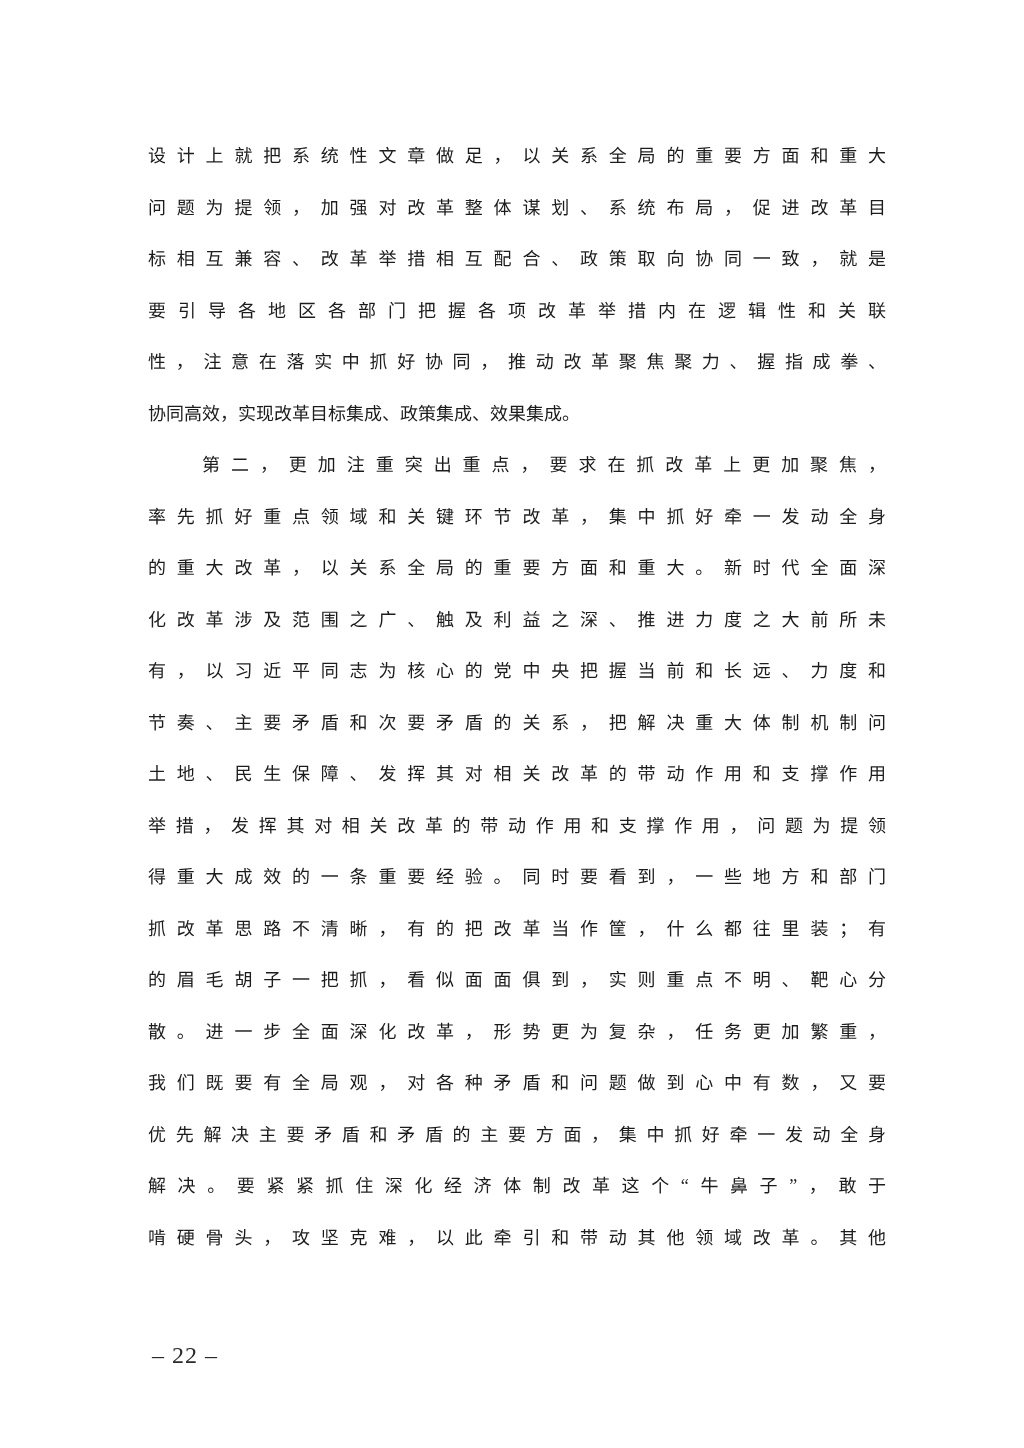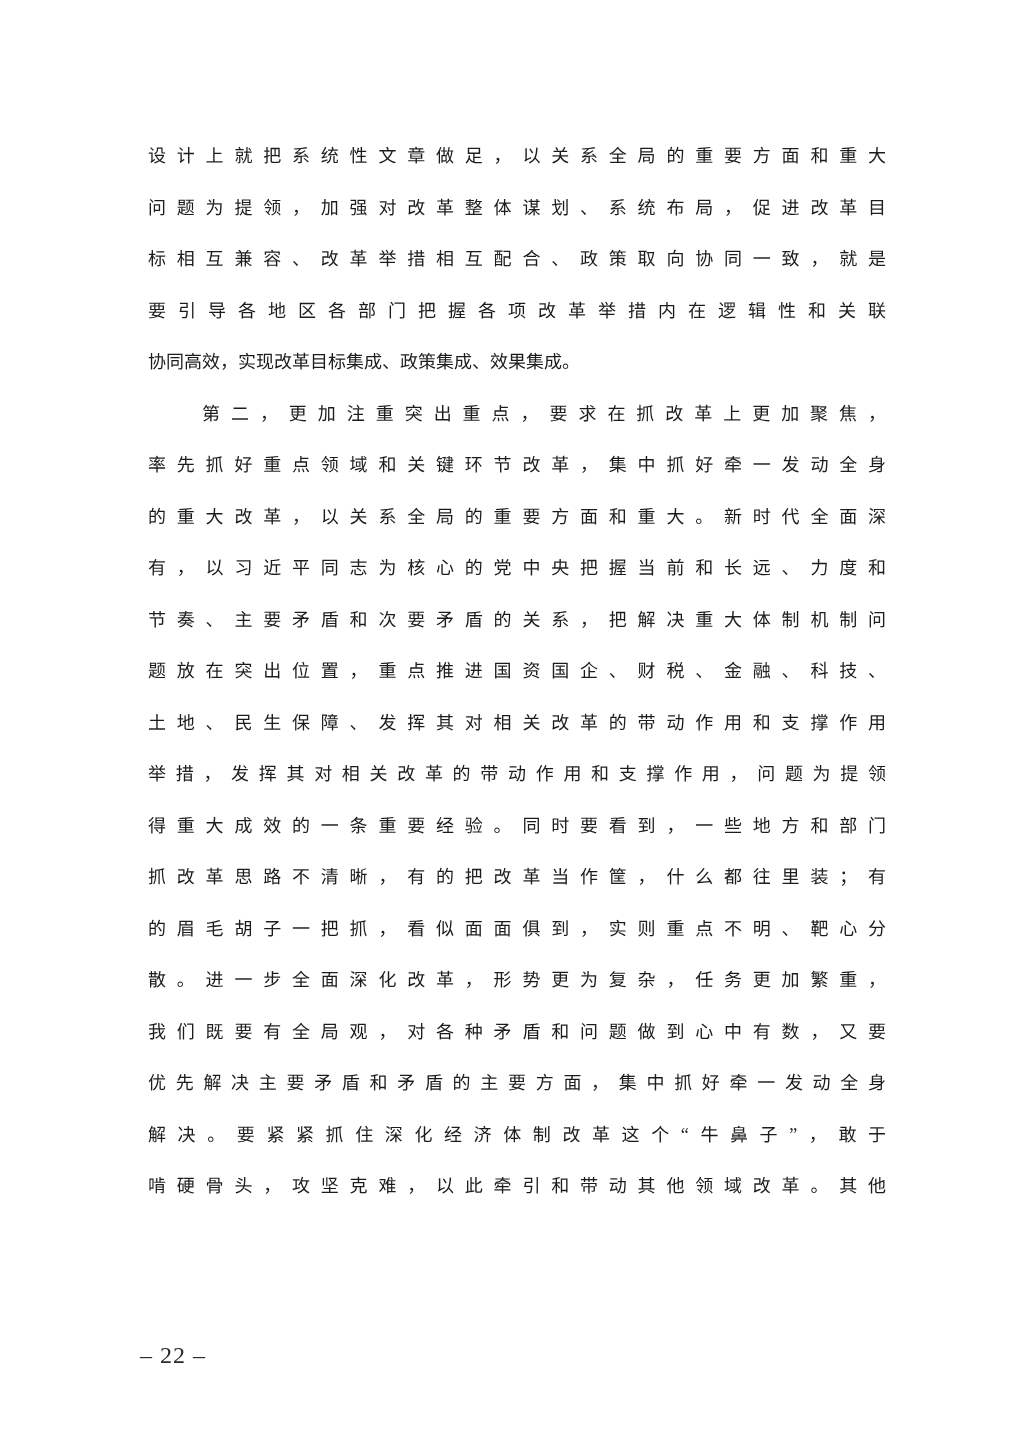--- a/index.html
+++ b/index.html
@@ -36,49 +36,50 @@
     letter-spacing: 0;
   }
   .line.para-end {
     text-align-last: left;
   }
   .line.indent {
     text-indent: 54px;
   }
   .page-footer {
     position: absolute;
-    left: 140px;
+    left: 152px;
     top: 1340px;
     font-size: 24px;
     line-height: 30px;
     color: #2a2a2a;
     letter-spacing: 1px;
   }
 </style>
 </head>
 <body>
 
 <div class="page">
   <main class="content">
 
     <section>
       <div class="line">设计上就把系统性文章做足，以关系全局的重要方面和重大</div>
       <div class="line">问题为提领，加强对改革整体谋划、系统布局，促进改革目</div>
       <div class="line">标相互兼容、改革举措相互配合、政策取向协同一致，就是</div>
       <div class="line">要引导各地区各部门把握各项改革举措内在逻辑性和关联</div>
+      <div class="line">性，注意在落实中抓好协同，推动改革聚焦聚力、握指成拳、</div>
       <div class="line para-end">协同高效，实现改革目标集成、政策集成、效果集成。</div>
     </section>
 
     <section>
       <div class="line indent">第二，更加注重突出重点，要求在抓改革上更加聚焦，</div>
       <div class="line">率先抓好重点领域和关键环节改革，集中抓好牵一发动全身</div>
       <div class="line">的重大改革，以关系全局的重要方面和重大。新时代全面深</div>
+      <div class="line">化改革涉及范围之广、触及利益之深、推进力度之大前所未</div>
       <div class="line">有，以习近平同志为核心的党中央把握当前和长远、力度和</div>
       <div class="line">节奏、主要矛盾和次要矛盾的关系，把解决重大体制机制问</div>
-      <div class="line">题放在突出位置，重点推进国资国企、财税、金融、科技、</div>
       <div class="line">土地、民生保障、发挥其对相关改革的带动作用和支撑作用</div>
       <div class="line">举措，发挥其对相关改革的带动作用和支撑作用，问题为提领</div>
       <div class="line">得重大成效的一条重要经验。同时要看到，一些地方和部门</div>
       <div class="line">抓改革思路不清晰，有的把改革当作筐，什么都往里装；有</div>
       <div class="line">的眉毛胡子一把抓，看似面面俱到，实则重点不明、靶心分</div>
       <div class="line">散。进一步全面深化改革，形势更为复杂，任务更加繁重，</div>
       <div class="line">我们既要有全局观，对各种矛盾和问题做到心中有数，又要</div>
       <div class="line">优先解决主要矛盾和矛盾的主要方面，集中抓好牵一发动全身</div>
       <div class="line">解决。要紧紧抓住深化经济体制改革这个“牛鼻子”，敢于</div>
       <div class="line">啃硬骨头，攻坚克难，以此牵引和带动其他领域改革。其他</div>

